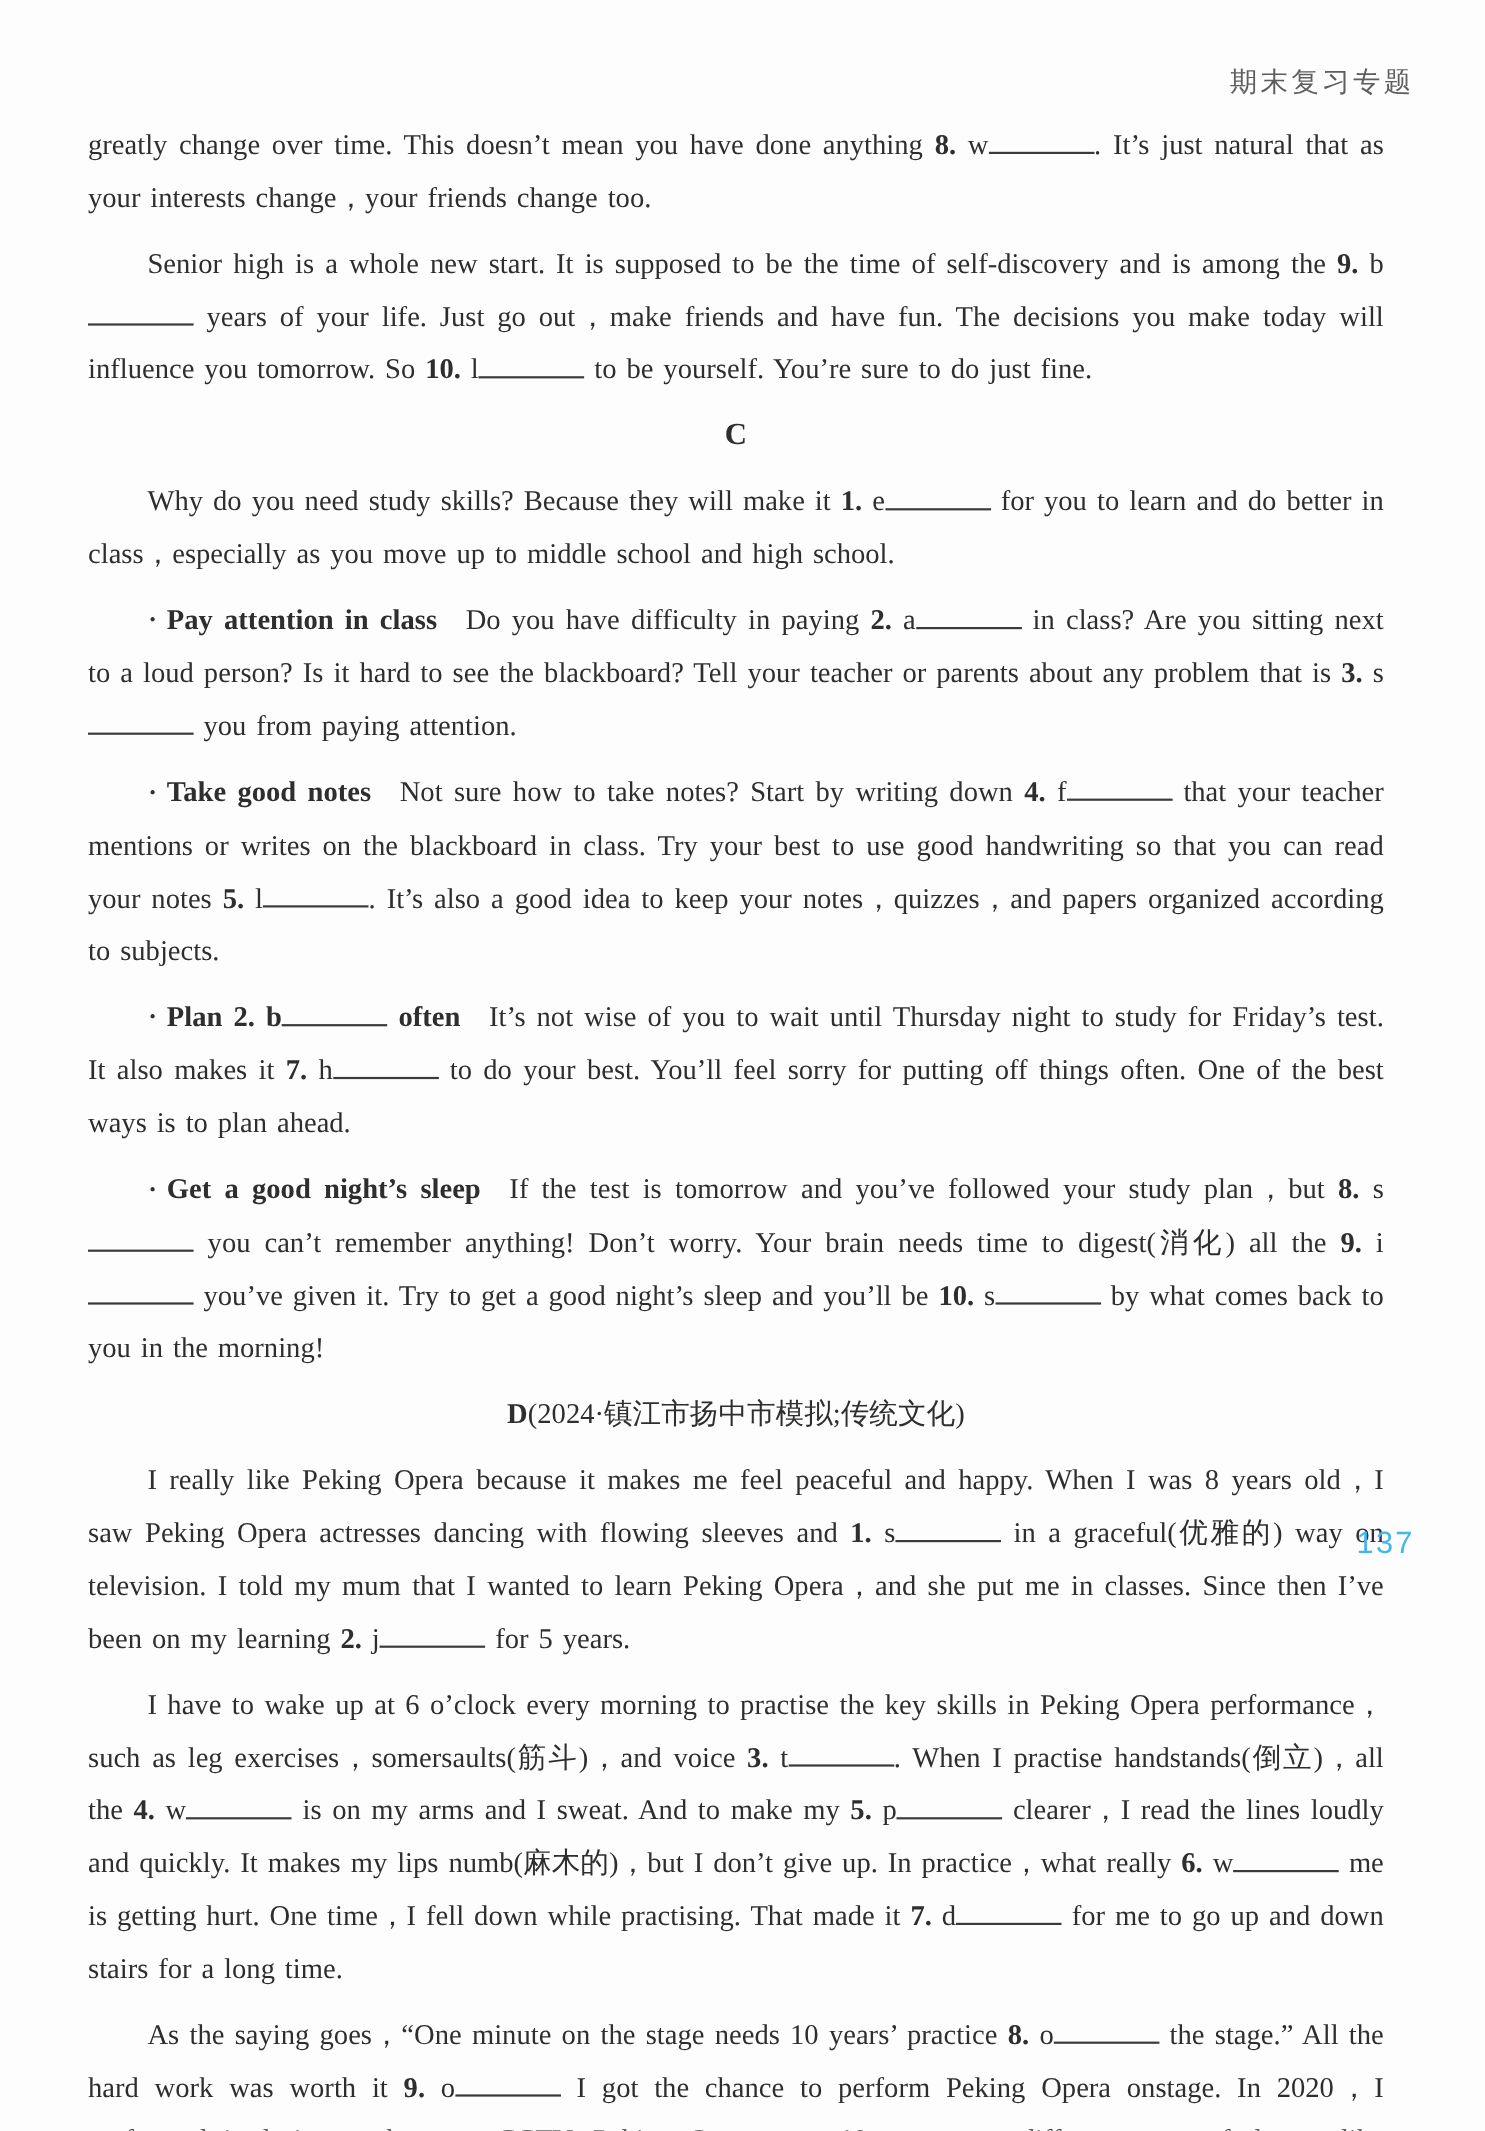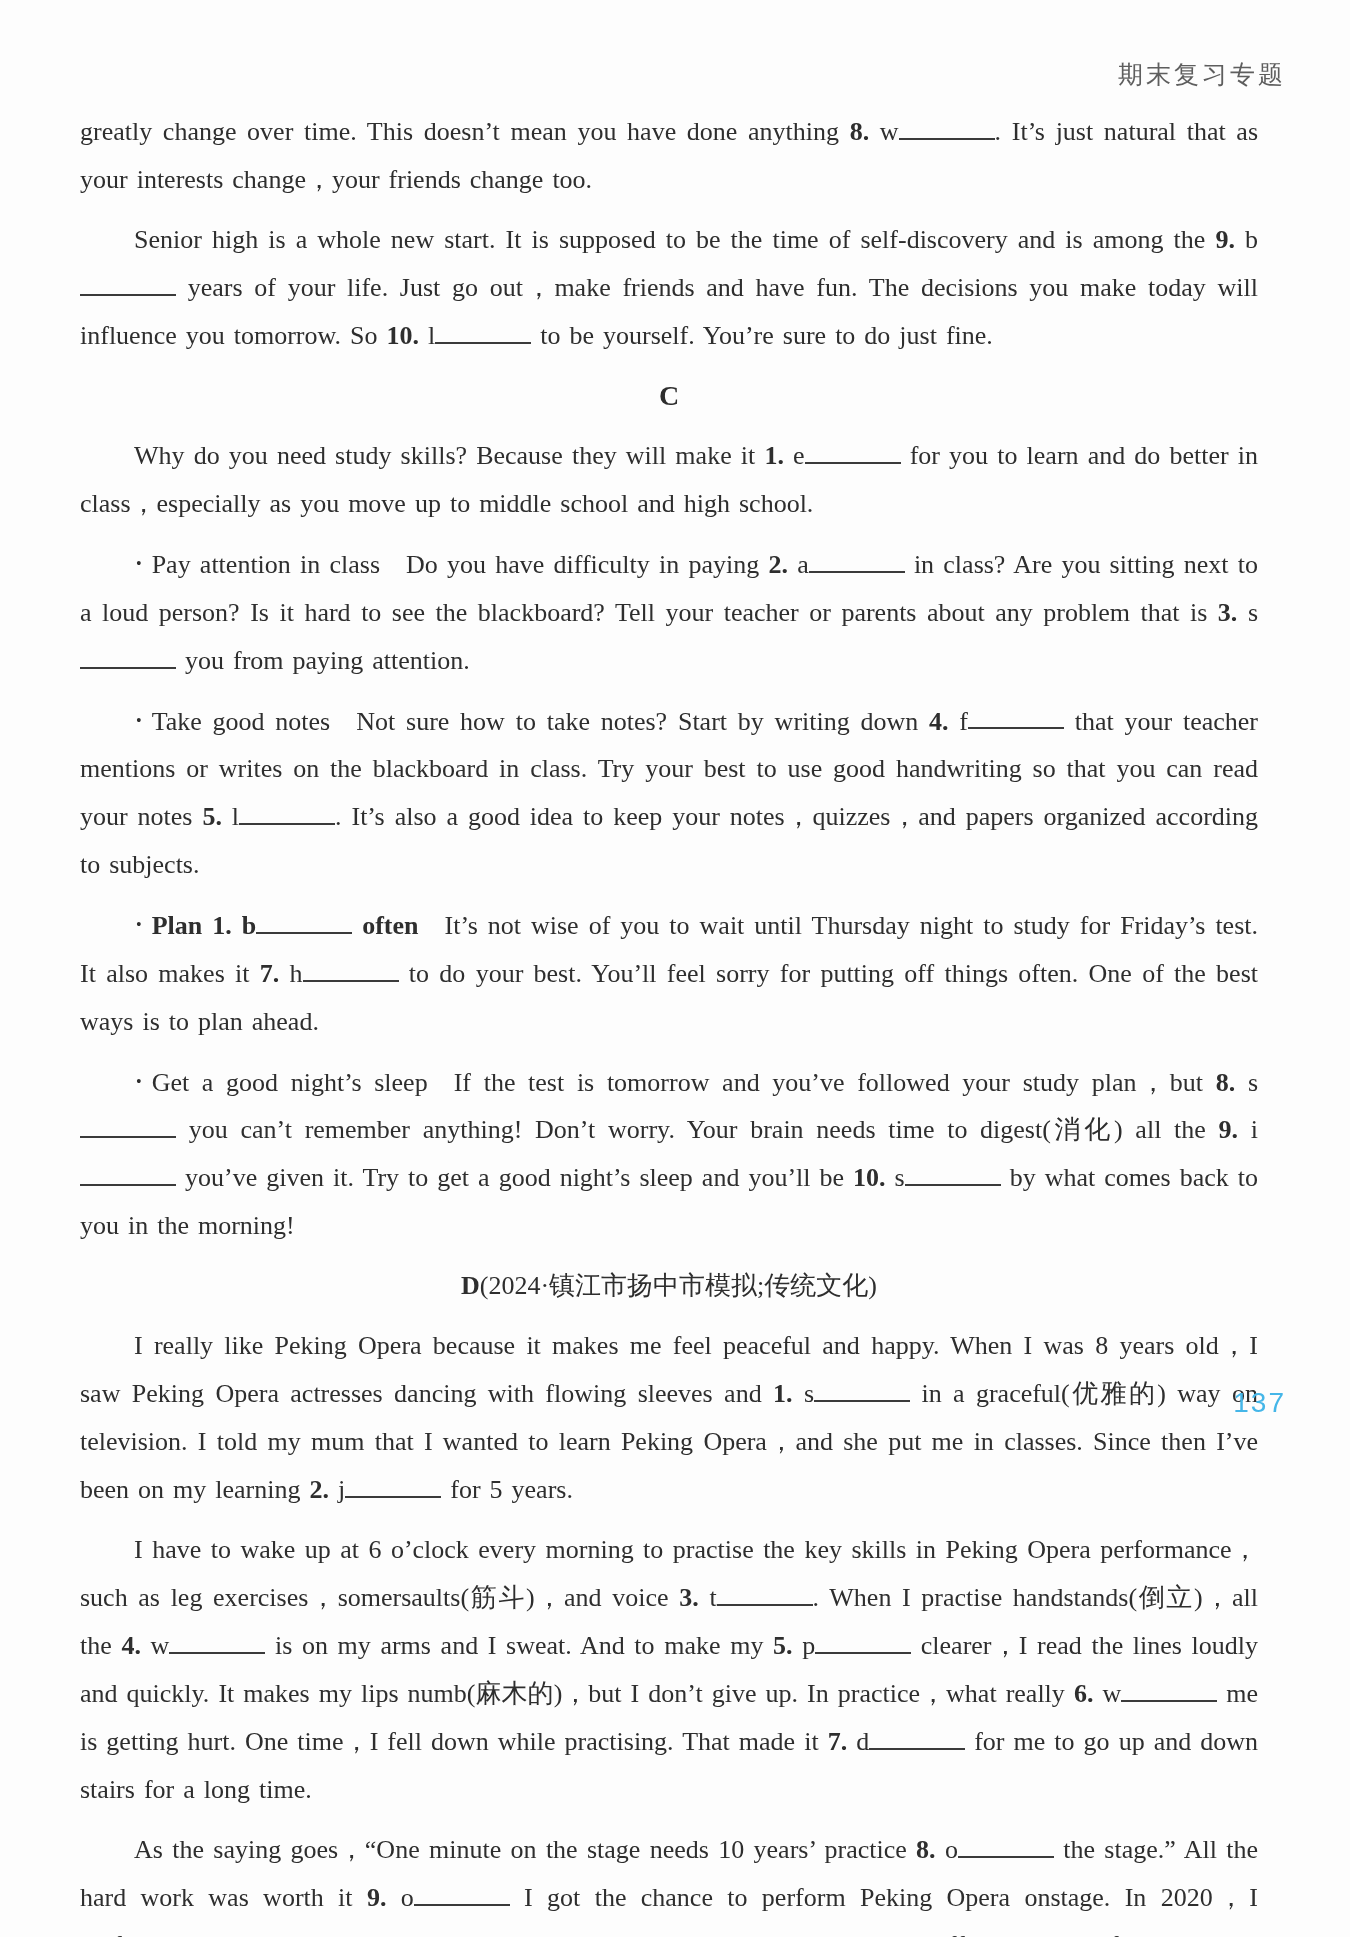--- a/index.html
+++ b/index.html
@@ -40,21 +40,21 @@
     display:inline-block;
     width:96px;
     height:1em;
     border-bottom:2px solid #3b3b3b;
   }
   .bullet-dot{
     font-size:0.62em;
     vertical-align:0.22em;
     margin:0 10px 0 2px;
   }
-  .lead{font-weight:normal;}
+  .lead{font-weight:bold;}
   .gap{display:inline-block;width:26px;}
   .pagenum{
     position:absolute;
     right:64px;bottom:50px;
     font-family:"Liberation Sans", sans-serif;
     font-weight:normal;
     font-size:28px;
     color:#45b6e8;
     letter-spacing:2px;
   }
@@ -65,21 +65,21 @@
 <div class="page">
   <div class="header">期末复习专题</div>
 
   <div class="content" id="content">
       <p class="">greatly change over time. This doesn’t mean you have done anything <b>8. </b>w<span class="blank"></span>. It’s just natural that as your interests change，your friends change too.</p>
       <p class="indent">Senior high is a whole new start. It is supposed to be the time of self-discovery and is among the <b>9. </b>b<span class="blank"></span> years of your life. Just go out，make friends and have fun. The decisions you make today will influence you tomorrow. So <b>10. </b>l<span class="blank"></span> to be yourself. You’re sure to do just fine.</p>
       <p class="center cbig"><b>C</b></p>
       <p class="indent">Why do you need study skills? Because they will make it <b>1. </b>e<span class="blank"></span> for you to learn and do better in class，especially as you move up to middle school and high school.</p>
       <p class="indent"><span class="bullet-dot">•</span><b class="lead">Pay attention in class</b><span class="gap"></span>Do you have difficulty in paying <b>2. </b>a<span class="blank"></span> in class? Are you sitting next to a loud person? Is it hard to see the blackboard? Tell your teacher or parents about any problem that is <b>3. </b>s<span class="blank"></span> you from paying attention.</p>
       <p class="indent"><span class="bullet-dot">•</span><b class="lead">Take good notes</b><span class="gap"></span>Not sure how to take notes? Start by writing down <b>4. </b>f<span class="blank"></span> that your teacher mentions or writes on the blackboard in class. Try your best to use good handwriting so that you can read your notes <b>5. </b>l<span class="blank"></span>. It’s also a good idea to keep your notes，quizzes，and papers organized according to subjects.</p>
-      <p class="indent"><span class="bullet-dot">•</span><b>Plan 1. b</b><span class="blank"></span><b> often</b><span class="gap"></span>It’s not wise of you to wait until Thursday night to study for Friday’s test. It also makes it <b>7. </b>h<span class="blank"></span> to do your best. You’ll feel sorry for putting off things often. One of the best ways is to plan ahead.</p>
+      <p class="indent"><span class="bullet-dot">•</span><b>Plan 2. b</b><span class="blank"></span><b> often</b><span class="gap"></span>It’s not wise of you to wait until Thursday night to study for Friday’s test. It also makes it <b>7. </b>h<span class="blank"></span> to do your best. You’ll feel sorry for putting off things often. One of the best ways is to plan ahead.</p>
       <p class="indent"><span class="bullet-dot">•</span><b class="lead">Get a good night’s sleep</b><span class="gap"></span>If the test is tomorrow and you’ve followed your study plan，but <b>8. </b>s<span class="blank"></span> you can’t remember anything! Don’t worry. Your brain needs time to digest(消化) all the <b>9. </b>i<span class="blank"></span> you’ve given it. Try to get a good night’s sleep and you’ll be <b>10. </b>s<span class="blank"></span> by what comes back to you in the morning!</p>
       <p class="center"><b>D</b>(2024·镇江市扬中市模拟;传统文化)</p>
       <p class="indent">I really like Peking Opera because it makes me feel peaceful and happy. When I was 8 years old，I saw Peking Opera actresses dancing with flowing sleeves and <b>1. </b>s<span class="blank"></span> in a graceful(优雅的) way on television. I told my mum that I wanted to learn Peking Opera，and she put me in classes. Since then I’ve been on my learning <b>2. </b>j<span class="blank"></span> for 5 years.</p>
       <p class="indent">I have to wake up at 6 o’clock every morning to practise the key skills in Peking Opera performance，such as leg exercises，somersaults(筋斗)，and voice <b>3. </b>t<span class="blank"></span>. When I practise handstands(倒立)，all the <b>4. </b>w<span class="blank"></span> is on my arms and I sweat. And to make my <b>5. </b>p<span class="blank"></span> clearer，I read the lines loudly and quickly. It makes my lips numb(麻木的)，but I don’t give up. In practice，what really <b>6. </b>w<span class="blank"></span> me is getting hurt. One time，I fell down while practising. That made it <b>7. </b>d<span class="blank"></span> for me to go up and down stairs for a long time.</p>
       <p class="indent">As the saying goes，“One minute on the stage needs 10 years’ practice <b>8. </b>o<span class="blank"></span> the stage.” All the hard work was worth it <b>9. </b>o<span class="blank"></span> I got the chance to perform Peking Opera onstage. In 2020，I performed it during a show on CCTV. Peking Opera puts <b>10. </b>t<span class="blank"></span> different parts of theater like writing，music，painting，and costumes. The charm of Peking Opera is timeless. I hope Peking Opera will be loved and enjoyed by more young people.</p>
     </div>
 
   <div class="pagenum">137</div>
 </div>
 

